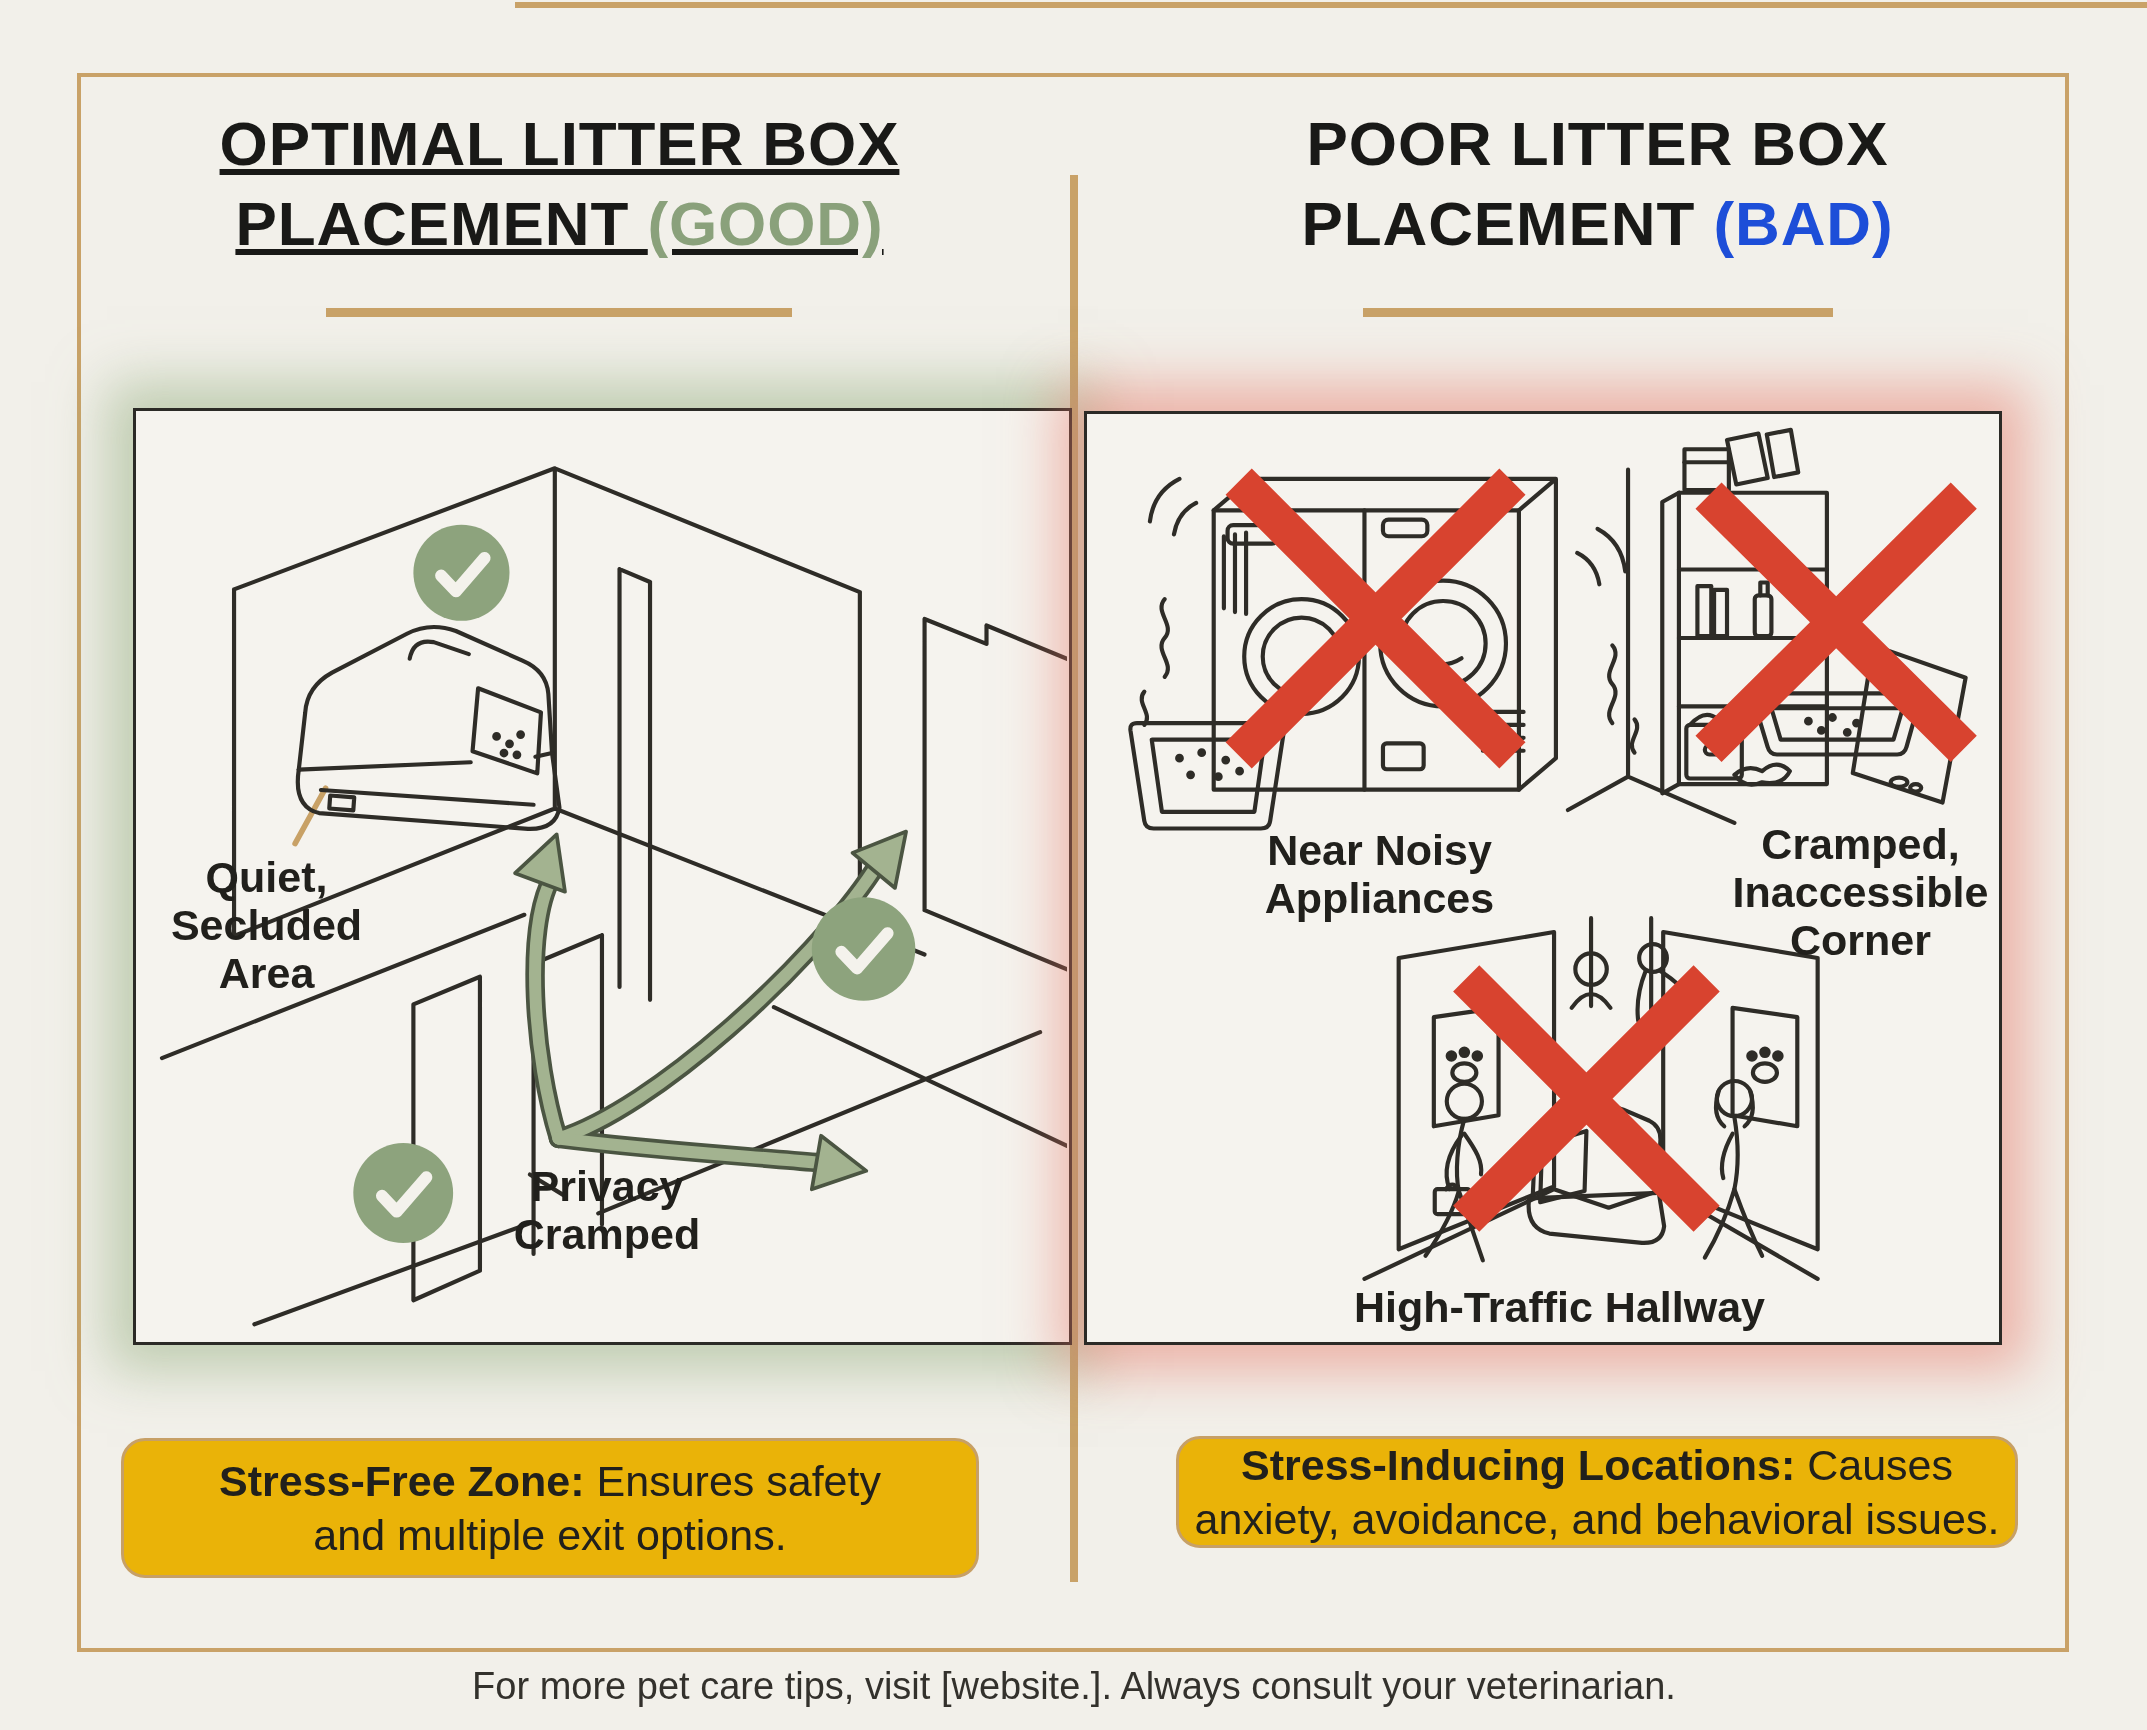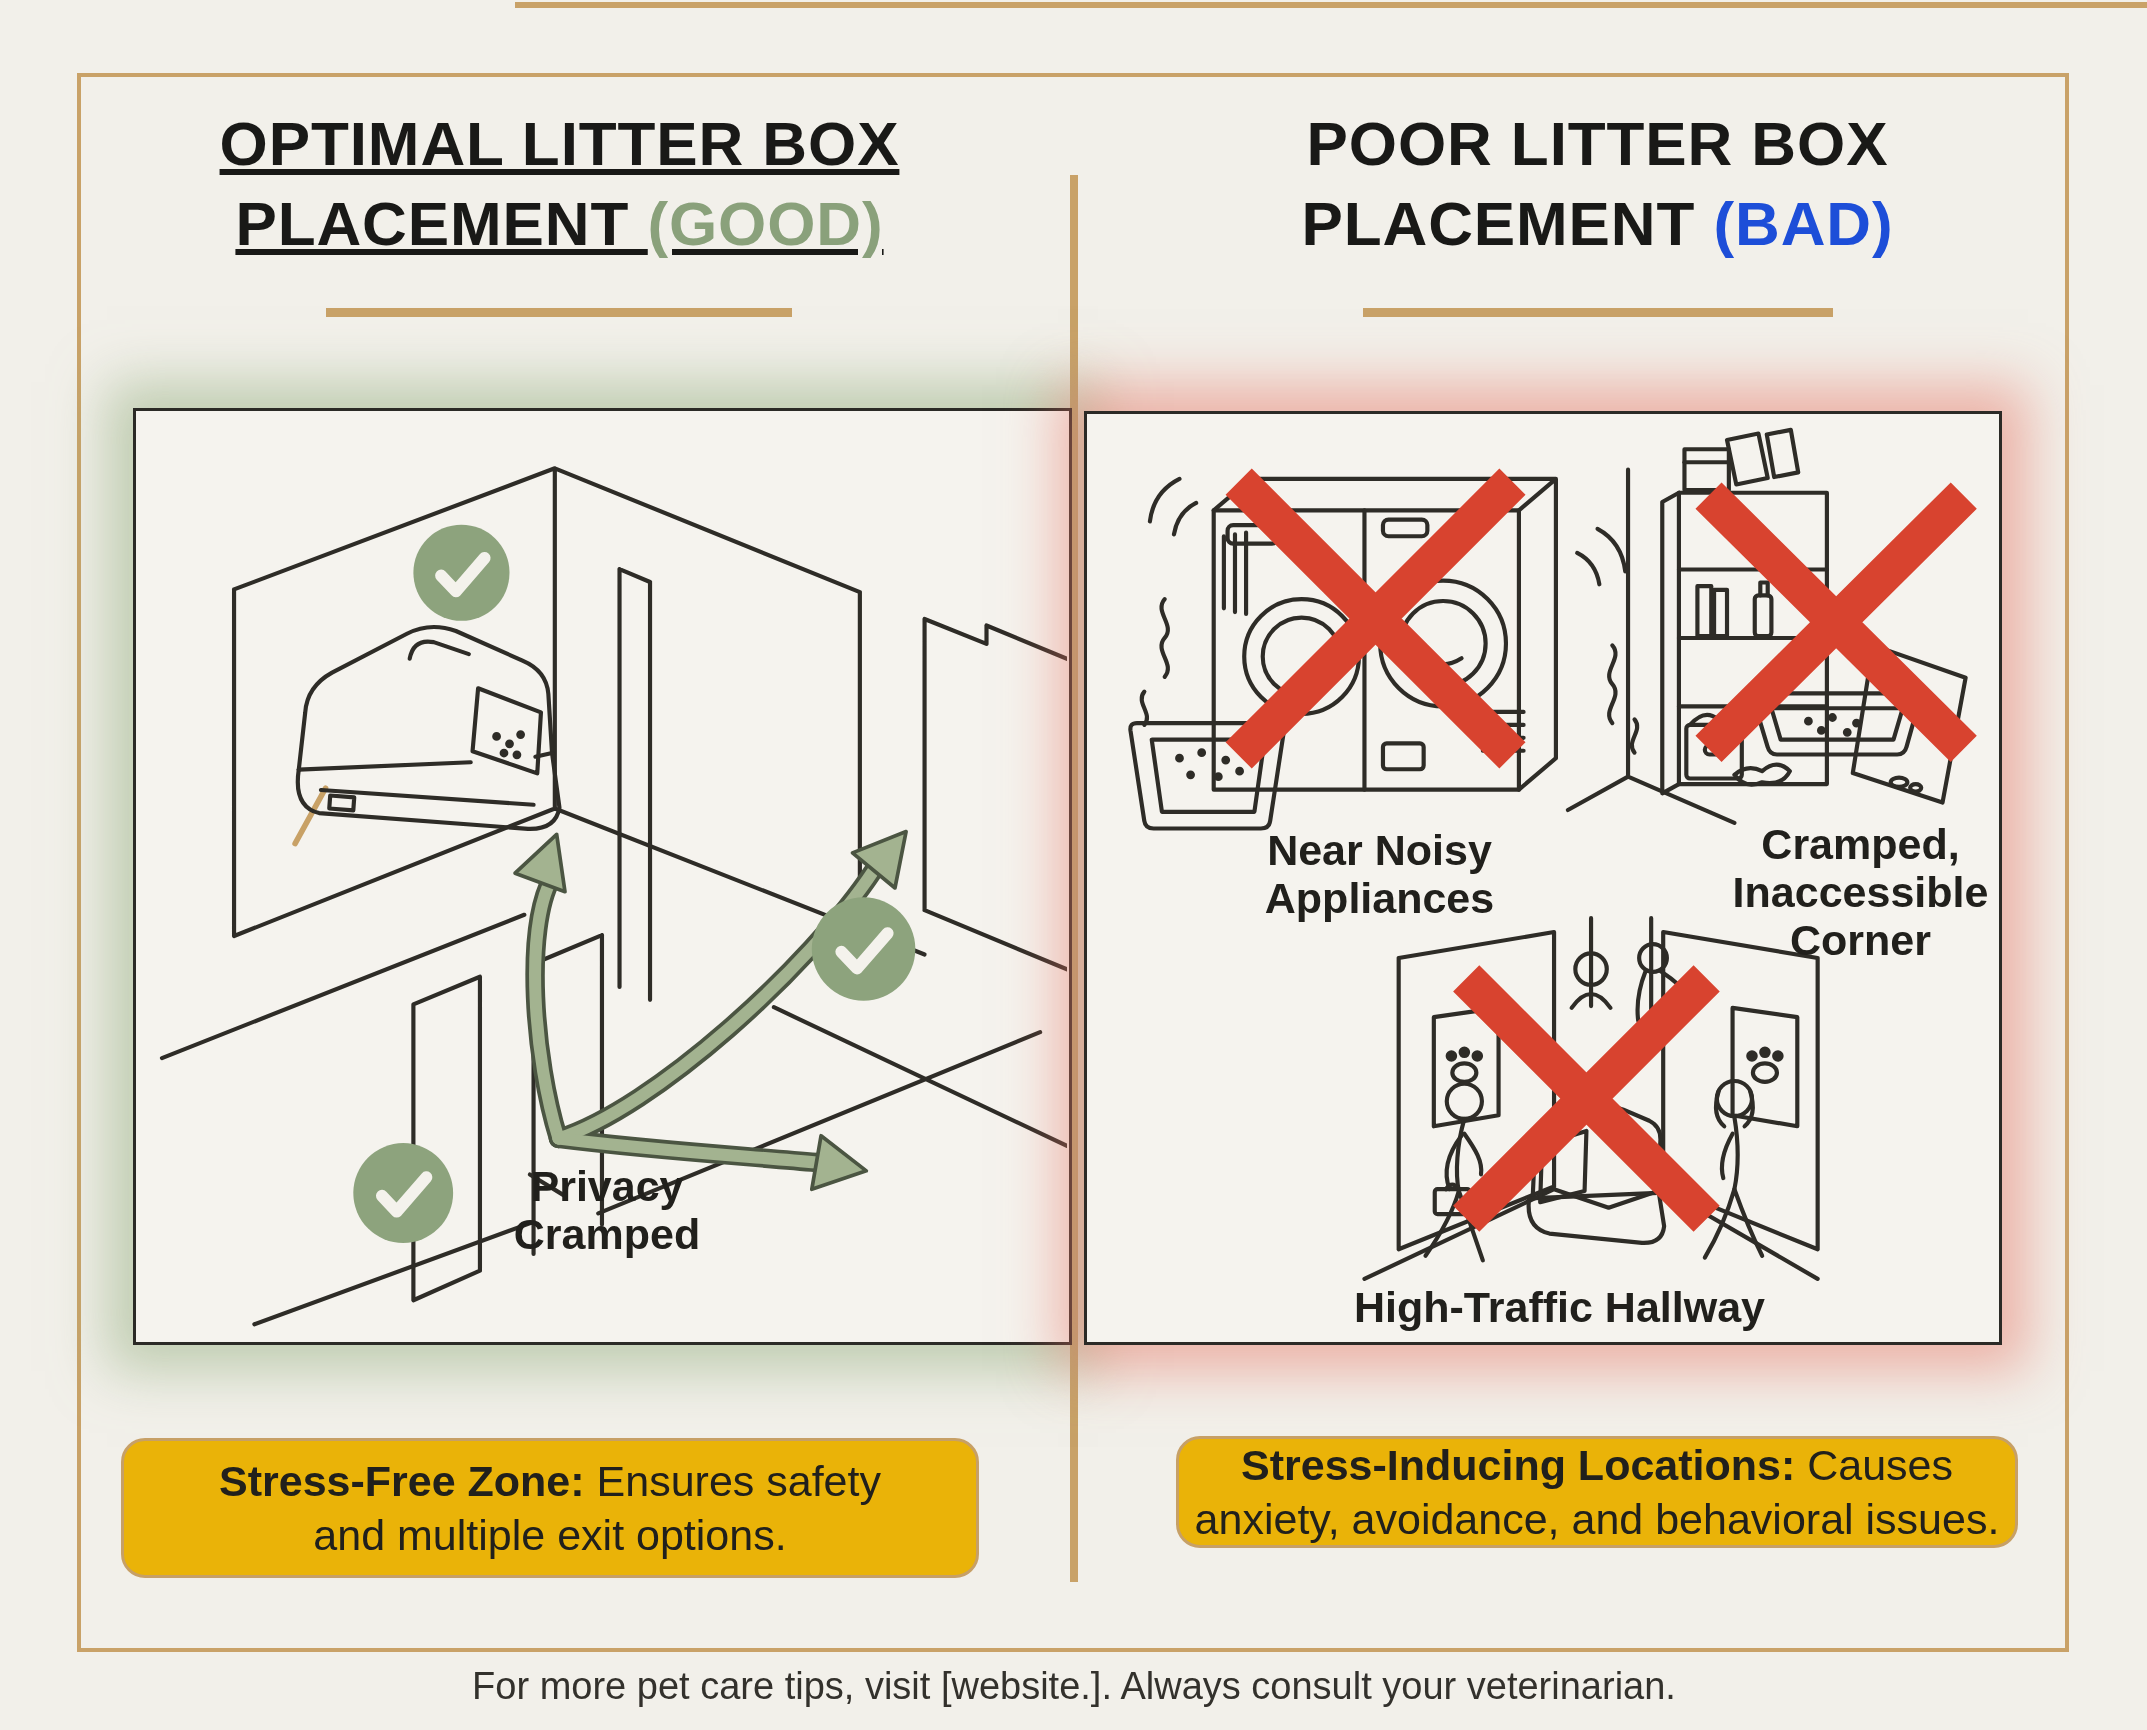--- a/index.html
+++ b/index.html
@@ -114,20 +114,25 @@
       </g>
       <g>
         <circle class="check-circle" cx="787" cy="582" r="56"></circle>
         <path class="check-mark" d="M763,585 l17,18 l33,-38"></path>
       </g>
       <g>
         <circle class="check-circle" cx="289" cy="846" r="54"></circle>
         <path class="check-mark" d="M266,849 l16,17 l32,-37"></path>
       </g>
     </svg>
+    <div class="scene-label" style="left:0;top:442px;width:261px;">
+      <div>Quiet,</div>
+      <div>Secluded</div>
+      <div>Area</div>
+    </div>
     <div class="scene-label" style="left:322px;top:751px;width:298px;text-align:center;">
       <div>Privacy</div>
       <div>Cramped</div>
     </div>
   </div>
 
   <div class="abs panel panel-right">
     <svg width="911" height="927" viewBox="0 0 985 1002">
 
       <g class="lineart">

